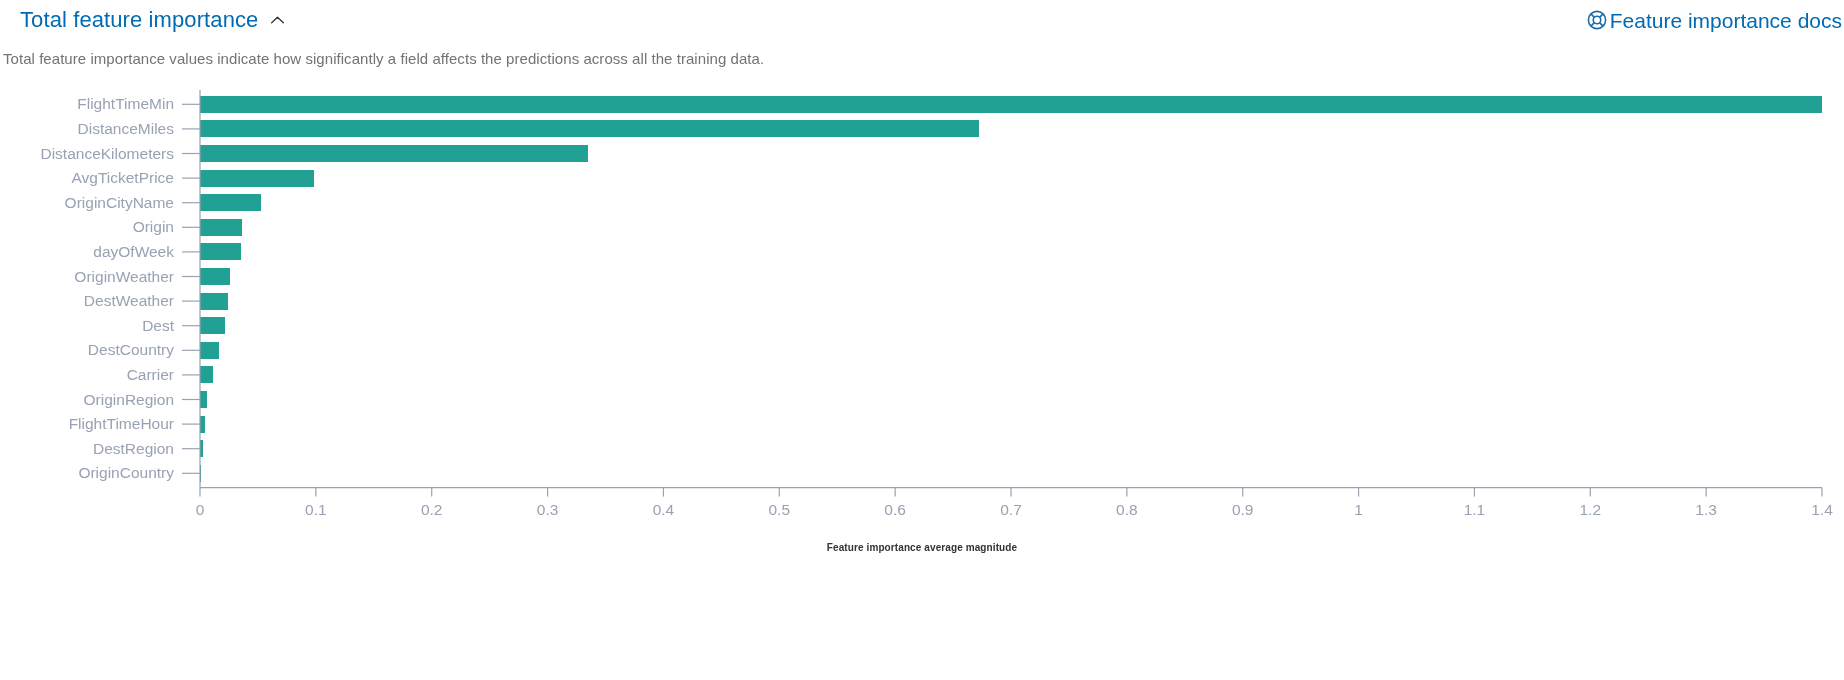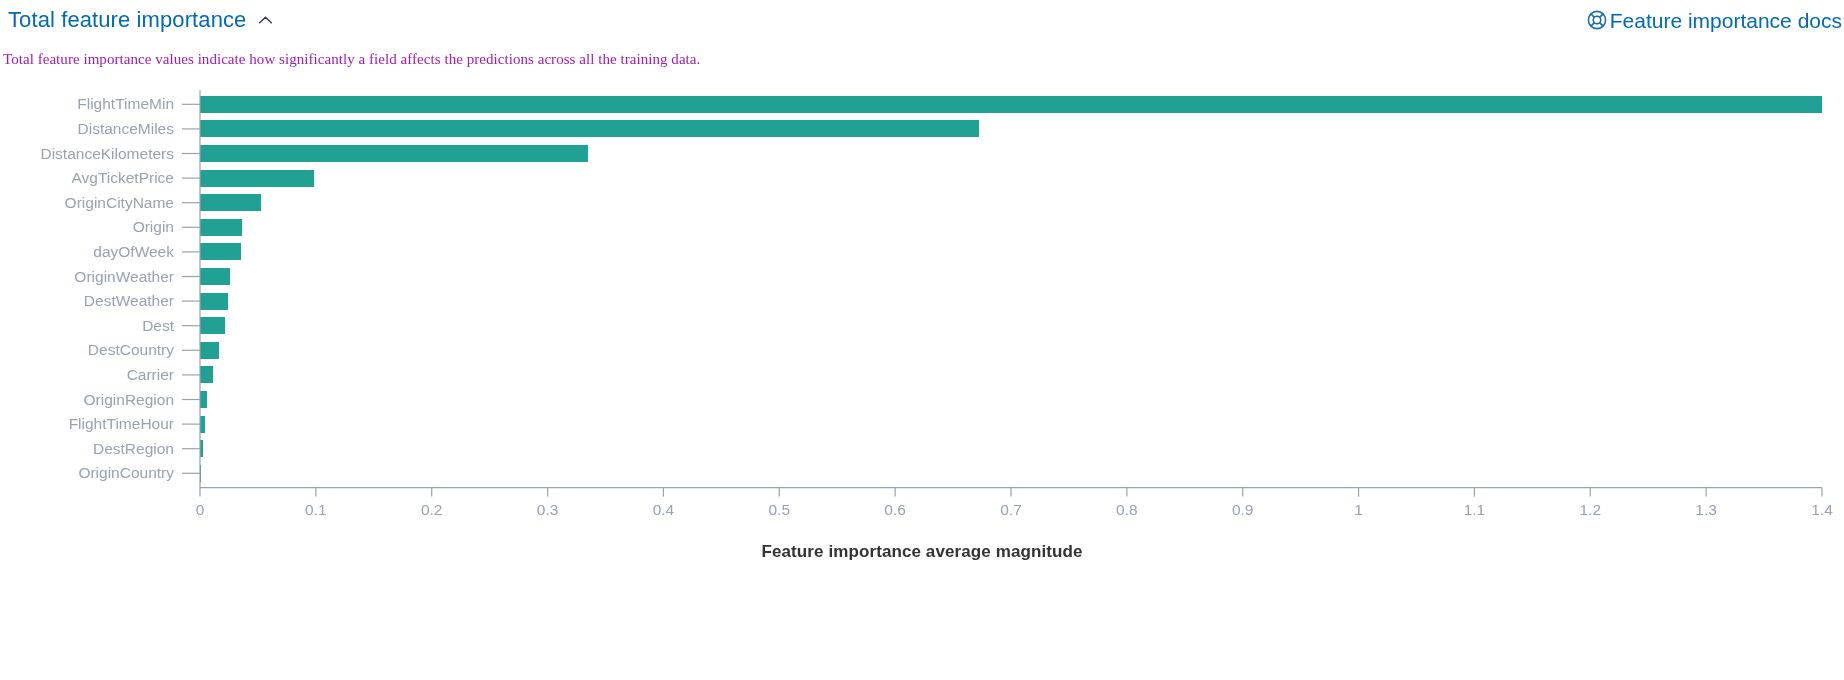--- a/index.html
+++ b/index.html
@@ -28,21 +28,21 @@
     width: 1844px;
     height: 40px;
     display: flex;
     align-items: center;
     justify-content: space-between;
   }
   .title-group {
     display: flex;
     align-items: center;
     gap: 11px;
-    padding-left: 8px;
+    padding-left: 20px;
     cursor: pointer;
   }
   .panel-title {
     font-size: 22px;
     line-height: 26px;
     color: #006bb4;
     font-weight: 400;
     letter-spacing: 0.1px;
     white-space: nowrap;
   }
@@ -72,44 +72,43 @@
     height: 22px;
     flex: 0 0 auto;
   }
   
   .description {
     position: absolute;
     left: 3px;
     top: 48px;
     font-size: 15px;
     line-height: 22px;
-    color: #a21caf;
+    color: #737373;
     letter-spacing: 0.05px;
-    font-family: Liberation Serif, serif;
   }
   
   .chart-area {
     position: absolute;
     left: 0;
     top: 82px;
     width: 1844px;
     height: 588px;
   }
   .plot-svg {
     position: absolute;
     left: 0;
     top: 0;
   }
   .xaxis-title {
     position: absolute;
     left: 0;
     top: 460px;
     width: 1844px;
     text-align: center;
-    font-size: 17px;
+    font-size: 10px;
     font-weight: bold;
     color: #333333;
     letter-spacing: 0.1px;
     box-sizing: border-box;
   }
   text.ylabel {
     font-family: "Liberation Sans", sans-serif;
     font-size: 15.5px;
     fill: #98a2b3;
     text-anchor: end;

